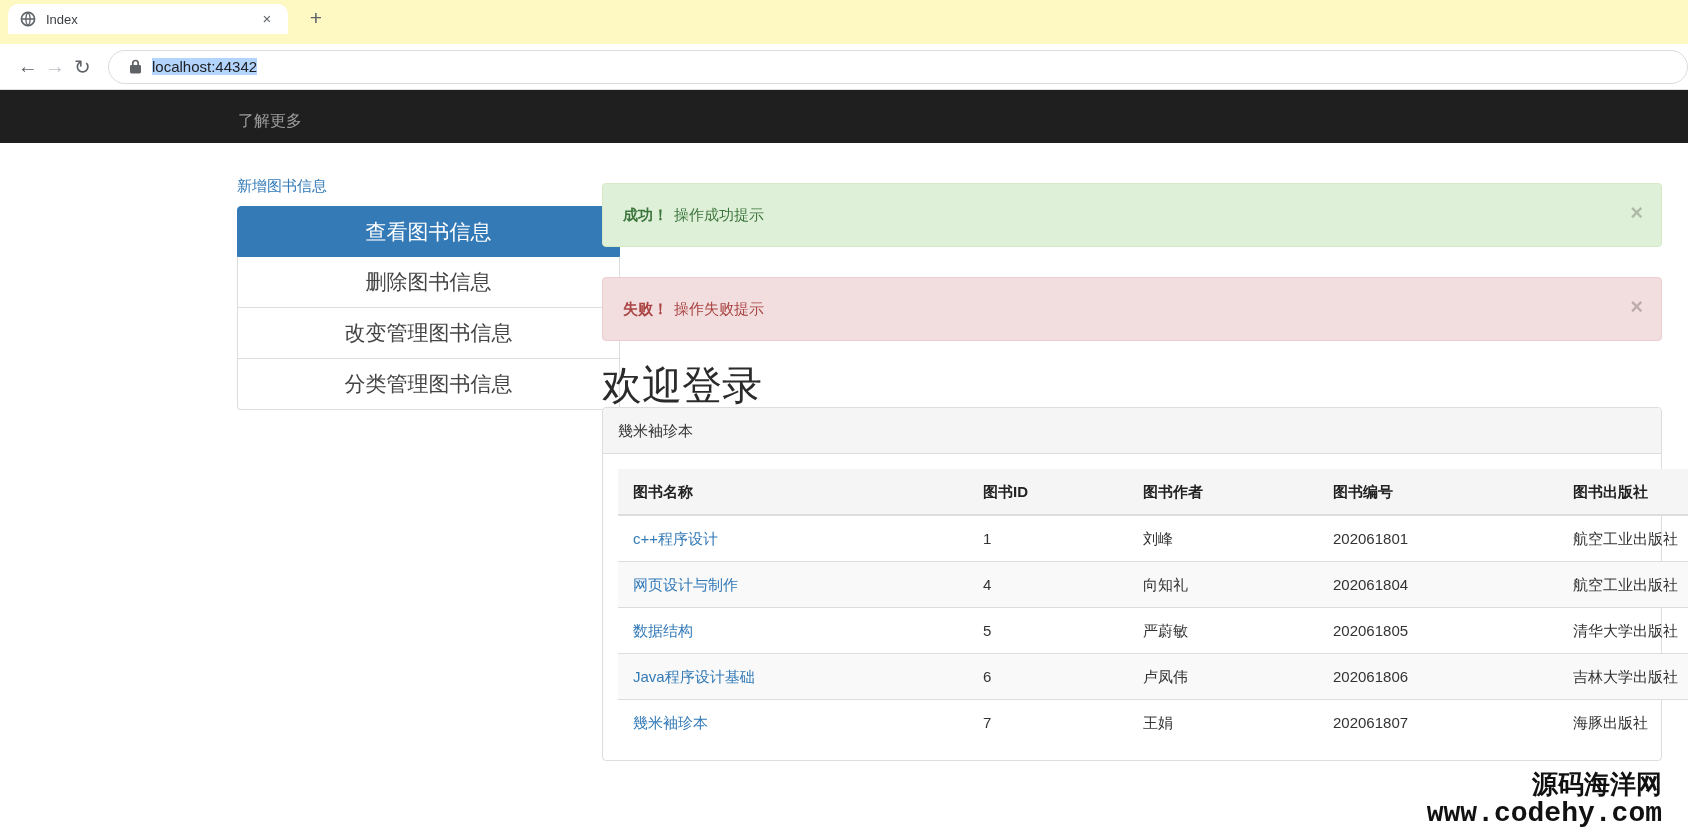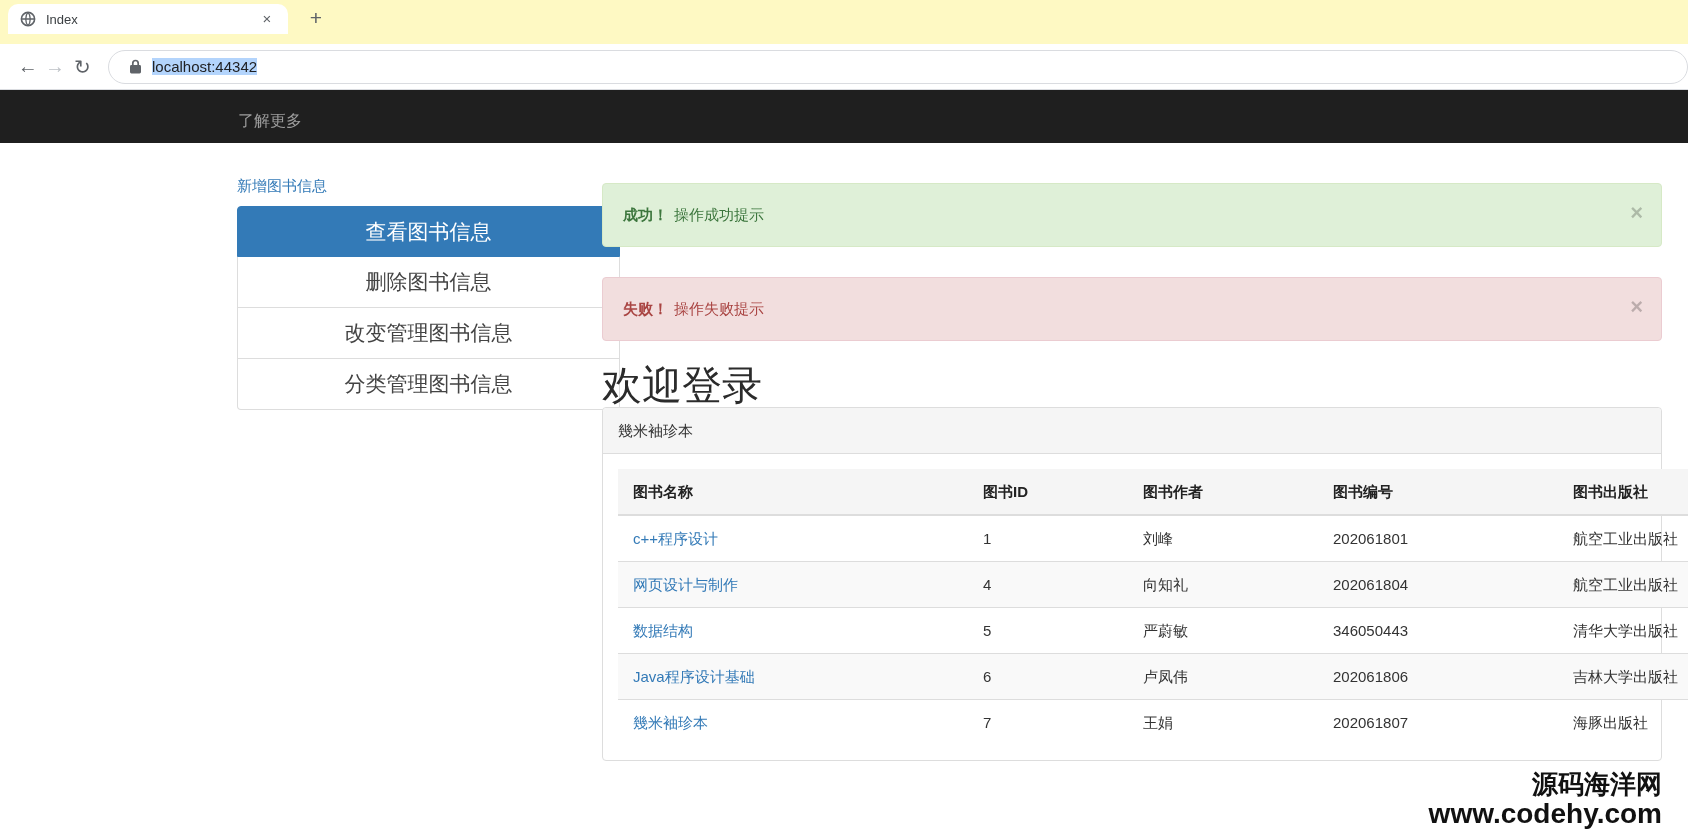--- a/index.html
+++ b/index.html
@@ -99,21 +99,21 @@
     font-weight:bold; color:#222; background:#f5f5f5; border-bottom:2px solid #ddd;
   }
   table.books td { border-top:1px solid #ddd; }
   table.books tbody tr:first-child td { border-top:0; }
   table.books tbody tr:nth-child(even) td { background:#f9f9f9; }
   .book-link { color:#337ab7; text-decoration:none; cursor:pointer; }
 
   .watermark { position:absolute; right:26px; bottom:2px; text-align:right;
     color:#111; font-weight:bold; z-index:50; }
   .watermark .wm1 { font-size:26px; line-height:29px;margin-top:12px; }
-  .watermark .wm2 { font-size:28px; line-height:30px; }
+  .watermark .wm2 { font-size:28px; line-height:30px;font-family:Liberation Mono, monospace; }
 </style>
 </head>
 <body>
 
 <div class="tabstrip">
   <div class="tab">
     <svg class="tab-favicon" viewBox="0 0 16 16">
       <circle cx="8" cy="8" r="6.6" fill="none" stroke="#5f6368" stroke-width="1.6"></circle>
       <path d="M1.4 8 H14.6 M8 1.4 C5 4.4 5 11.6 8 14.6 M8 1.4 C11 4.4 11 11.6 8 14.6" fill="none" stroke="#5f6368" stroke-width="1.3"></path>
     </svg>
@@ -198,21 +198,21 @@
                 <td><a class="book-link">网页设计与制作</a></td>
                 <td>4</td>
                 <td>向知礼</td>
                 <td>202061804</td>
                 <td>航空工业出版社</td>
               </tr>
               <tr>
                 <td><a class="book-link">数据结构</a></td>
                 <td>5</td>
                 <td>严蔚敏</td>
-                <td>346050443</td>
+                <td>202061805</td>
                 <td>清华大学出版社</td>
               </tr>
               <tr>
                 <td><a class="book-link">Java程序设计基础</a></td>
                 <td>6</td>
                 <td>卢凤伟</td>
                 <td>202061806</td>
                 <td>吉林大学出版社</td>
               </tr>
               <tr>

